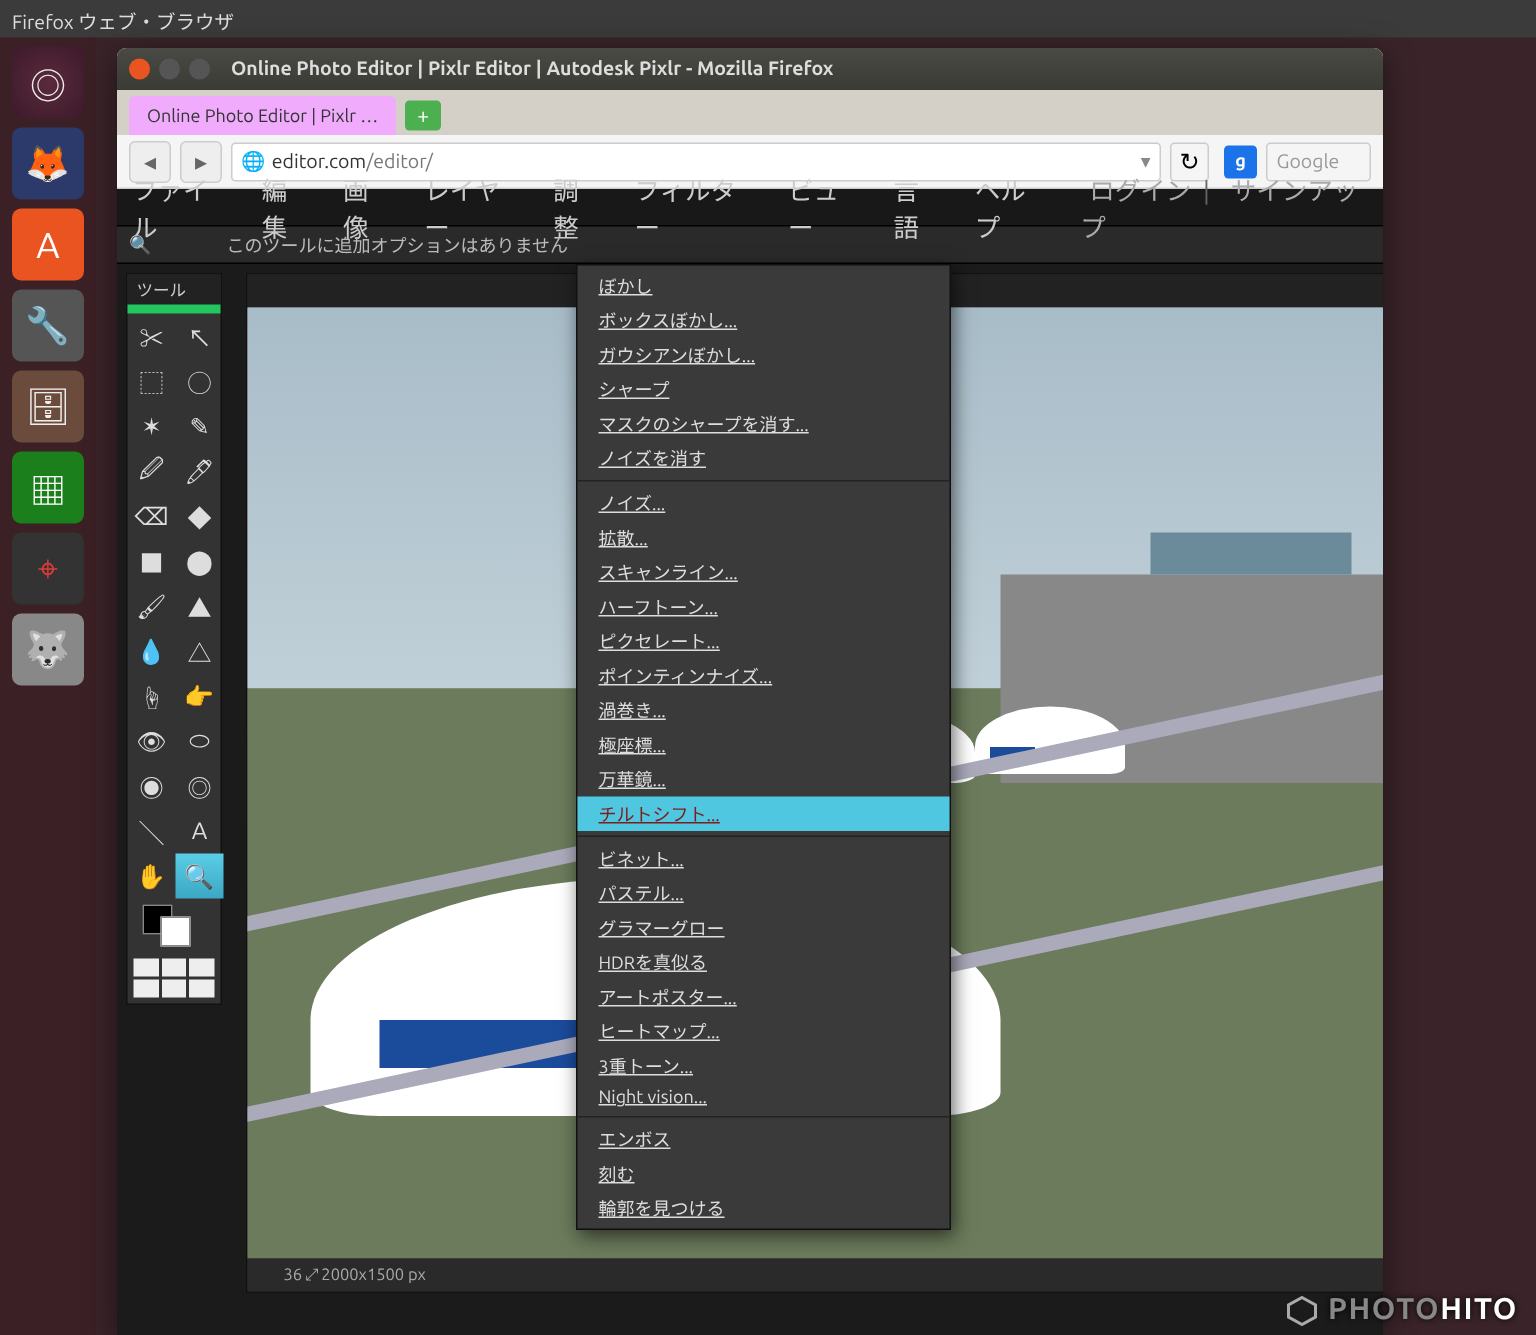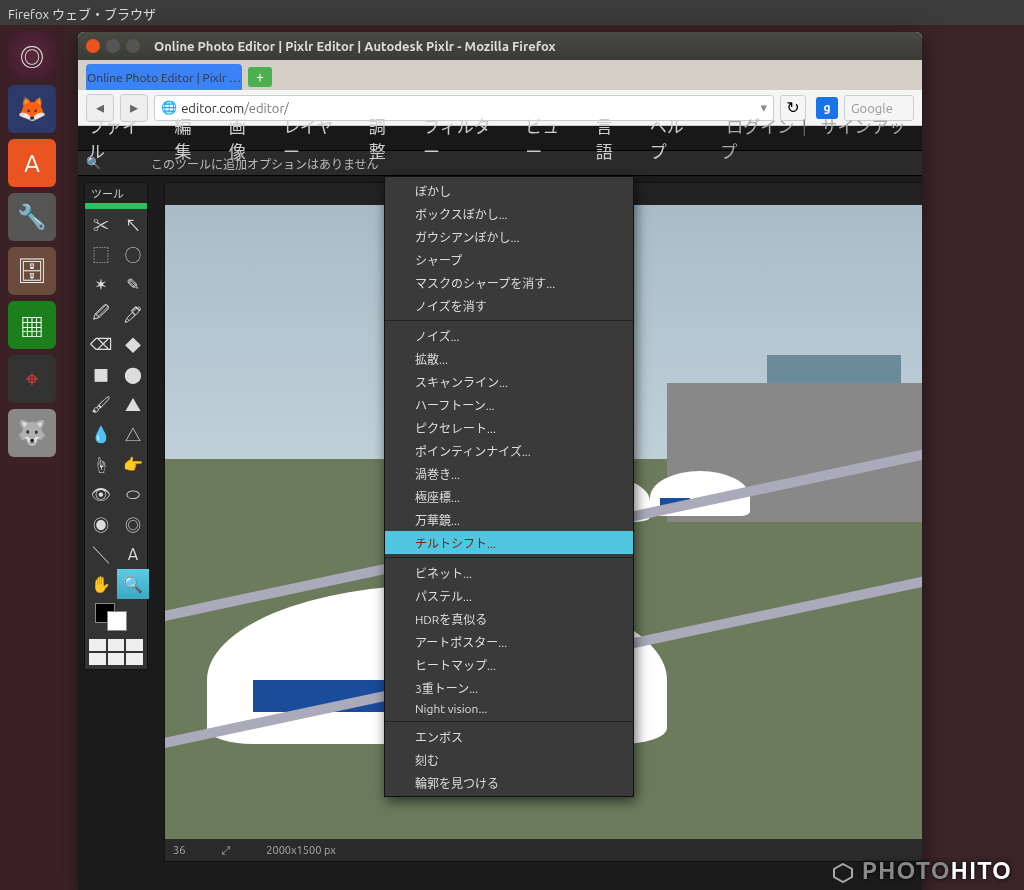--- a/index.html
+++ b/index.html
@@ -14,21 +14,21 @@
 .li-fm { background:#6b4b3b; color:#eee; }
 .li-lo { background:#1b7f1b; color:#fff; }
 .li-gt { background:#333; color:#e03b3b; }
 .li-gimp { background:#888; color:#333; }
 .browser { position:absolute; left:78px; top:32px; width:844px; height:858px; background:#fff; border-radius:6px 6px 0 0; overflow:hidden; box-shadow:0 4px 20px rgba(0,0,0,0.5); }
 .win-titlebar { height:28px; background:linear-gradient(#4a4a44,#3b3b35); display:flex; align-items:center; padding:0 8px; }
 .win-btn { width:14px; height:14px; border-radius:50%; margin-right:6px; }
 .wb-close{background:#e95420;} .wb-min{background:#555;} .wb-max{background:#555;}
 .win-title { color:#ddd; font-size:13px; font-weight:bold; margin-left:8px; }
 .tabstrip { height:30px; background:#d4d0c8; display:flex; align-items:flex-end; padding-left:8px; }
-.tab { background:#3b82f6; border-radius:4px 4px 0 0; height:26px; padding:4px 1px; font-size:12px; color:#333; display:flex; align-items:center; }
+.tab { background:#f0abfc; border-radius:4px 4px 0 0; height:26px; padding:4px 12px; font-size:12px; color:#333; display:flex; align-items:center; }
 .newtab { width:24px; height:20px; background:#4caf50; color:#fff; border-radius:3px; margin-left:6px; display:flex; align-items:center; justify-content:center; font-size:14px; margin-bottom:3px; }
 .urlbar-row { height:36px; background:#f5f5f5; border-bottom:1px solid #ccc; display:flex; align-items:center; padding:0 8px; gap:6px; }
 .nav-btn { width:28px; height:28px; border:1px solid #ccc; border-radius:4px; background:#eee; display:flex; align-items:center; justify-content:center; color:#666; }
 .url-input { flex:1; height:26px; border:1px solid #ccc; border-radius:3px; padding:0 6px; display:flex; align-items:center; font-size:13px; color:#777; background:#fff; }
 .url-input .domain { color:#333; }
 .reload { width:26px; height:26px; border:1px solid #ccc; border-radius:3px; display:flex; align-items:center; justify-content:center; }
 .search-g { width:22px; height:22px; background:#1a73e8; color:#fff; border-radius:3px; display:flex; align-items:center; justify-content:center; font-size:12px; font-weight:bold; margin-left:4px; }
 .search-box { height:26px; border:1px solid #ccc; border-radius:3px; padding:0 6px; color:#999; font-size:13px; display:flex; align-items:center; width:70px; overflow:hidden; }
 
 .pixlr { position:absolute; top:94px; left:0; right:0; bottom:0; background:#1b1b1b; color:#ccc; }
@@ -58,28 +58,28 @@
 .canvas-titlebar .cbtn { width:14px; text-align:center; color:#aaa; cursor:default; }
 .canvas-img { position:absolute; top:22px; left:0; right:0; bottom:22px; background:linear-gradient(#b8c8d0 0%,#b8c8d0 40%,#6b7b5b 40%,#5b6b4b 100%); overflow:hidden; }
 .plane { position:absolute; background:#fff; border-radius:50% 50% 10% 10% / 60% 60% 10% 10%; }
 .plane::after { content:""; position:absolute; left:10%; top:60%; width:30%; height:20%; background:#1b4b9b; }
 .sky { position:absolute; top:0; left:0; right:0; height:40%; background:linear-gradient(#a8bcc8,#c0d0d8); }
 .ground { position:absolute; top:40%; left:0; right:0; bottom:0; background:#6b7b5b; }
 .terminal { position:absolute; right:0; top:28%; width:40%; height:22%; background:#888; }
 .terminal::before { content:""; position:absolute; top:-20%; left:30%; width:40%; height:20%; background:#6b8b9b; }
 .rail { position:absolute; left:-5%; right:-5%; height:10px; background:#aab; transform:rotate(-12deg); }
 .rail.r1{top:50%;} .rail.r2{top:70%;}
-.canvas-status { position:absolute; bottom:0; left:0; right:0; height:22px; background:#2a2a2a; display:flex; align-items:center; font-size:11px; color:#aaa; padding:0 8px; gap:36px; }
+.canvas-status { position:absolute; bottom:0; left:0; right:0; height:22px; background:#2a2a2a; display:flex; align-items:center; font-size:11px; color:#aaa; padding:0 24px; gap:2px; }
 
 .dropdown { position:absolute; left:306px; top:0; width:250px; background:#3a3a3a; border:1px solid #111; box-shadow:2px 4px 12px rgba(0,0,0,0.6); font-size:12px; color:#ddd; padding:2px 0; }
 .dropdown .sep { height:1px; background:#222; margin:3px 0; }
-.dd-item { padding:3px 30px; cursor:default; }
+.dd-item { padding:3px 14px; cursor:default;text-decoration:underline; }
 .dd-item.hl { background:#4fc7e0; color:#7f1d1d; }
 
-.watermark { position:absolute; right:12px; bottom:6px; font-size:24px; font-weight:bold; color:#fff; text-shadow:0 0 4px #000; letter-spacing:1px; }
+.watermark { position:absolute; right:12px; bottom:6px; font-size:20px; font-weight:bold; color:#fff; text-shadow:0 0 4px #000; letter-spacing:1px; }
 .watermark .p { color:#888; }
 .watermark svg { vertical-align:middle; margin-right:2px; }
 </style>
 </head>
 <body>
 
 <div class="titlebar">
   <span>Firefox ウェブ・ブラウザ</span>
 </div>
 
@@ -230,20 +230,21 @@
           <div class="dd-item">ハーフトーン...</div>
           <div class="dd-item">ピクセレート...</div>
           <div class="dd-item">ポインティンナイズ...</div>
           <div class="dd-item">渦巻き...</div>
           <div class="dd-item">極座標...</div>
           <div class="dd-item">万華鏡...</div>
           <div class="dd-item hl">チルトシフト...</div>
           <div class="sep"></div>
           <div class="dd-item">ビネット...</div>
           <div class="dd-item">パステル...</div>
+          <div class="dd-item">グラマーグロー</div>
           <div class="dd-item">HDRを真似る</div>
           <div class="dd-item">アートポスター...</div>
           <div class="dd-item">ヒートマップ...</div>
           <div class="dd-item">3重トーン...</div>
           <div class="dd-item">Night vision...</div>
           <div class="sep"></div>
           <div class="dd-item">エンボス</div>
           <div class="dd-item">刻む</div>
           <div class="dd-item">輪郭を見つける</div>
         </div>

